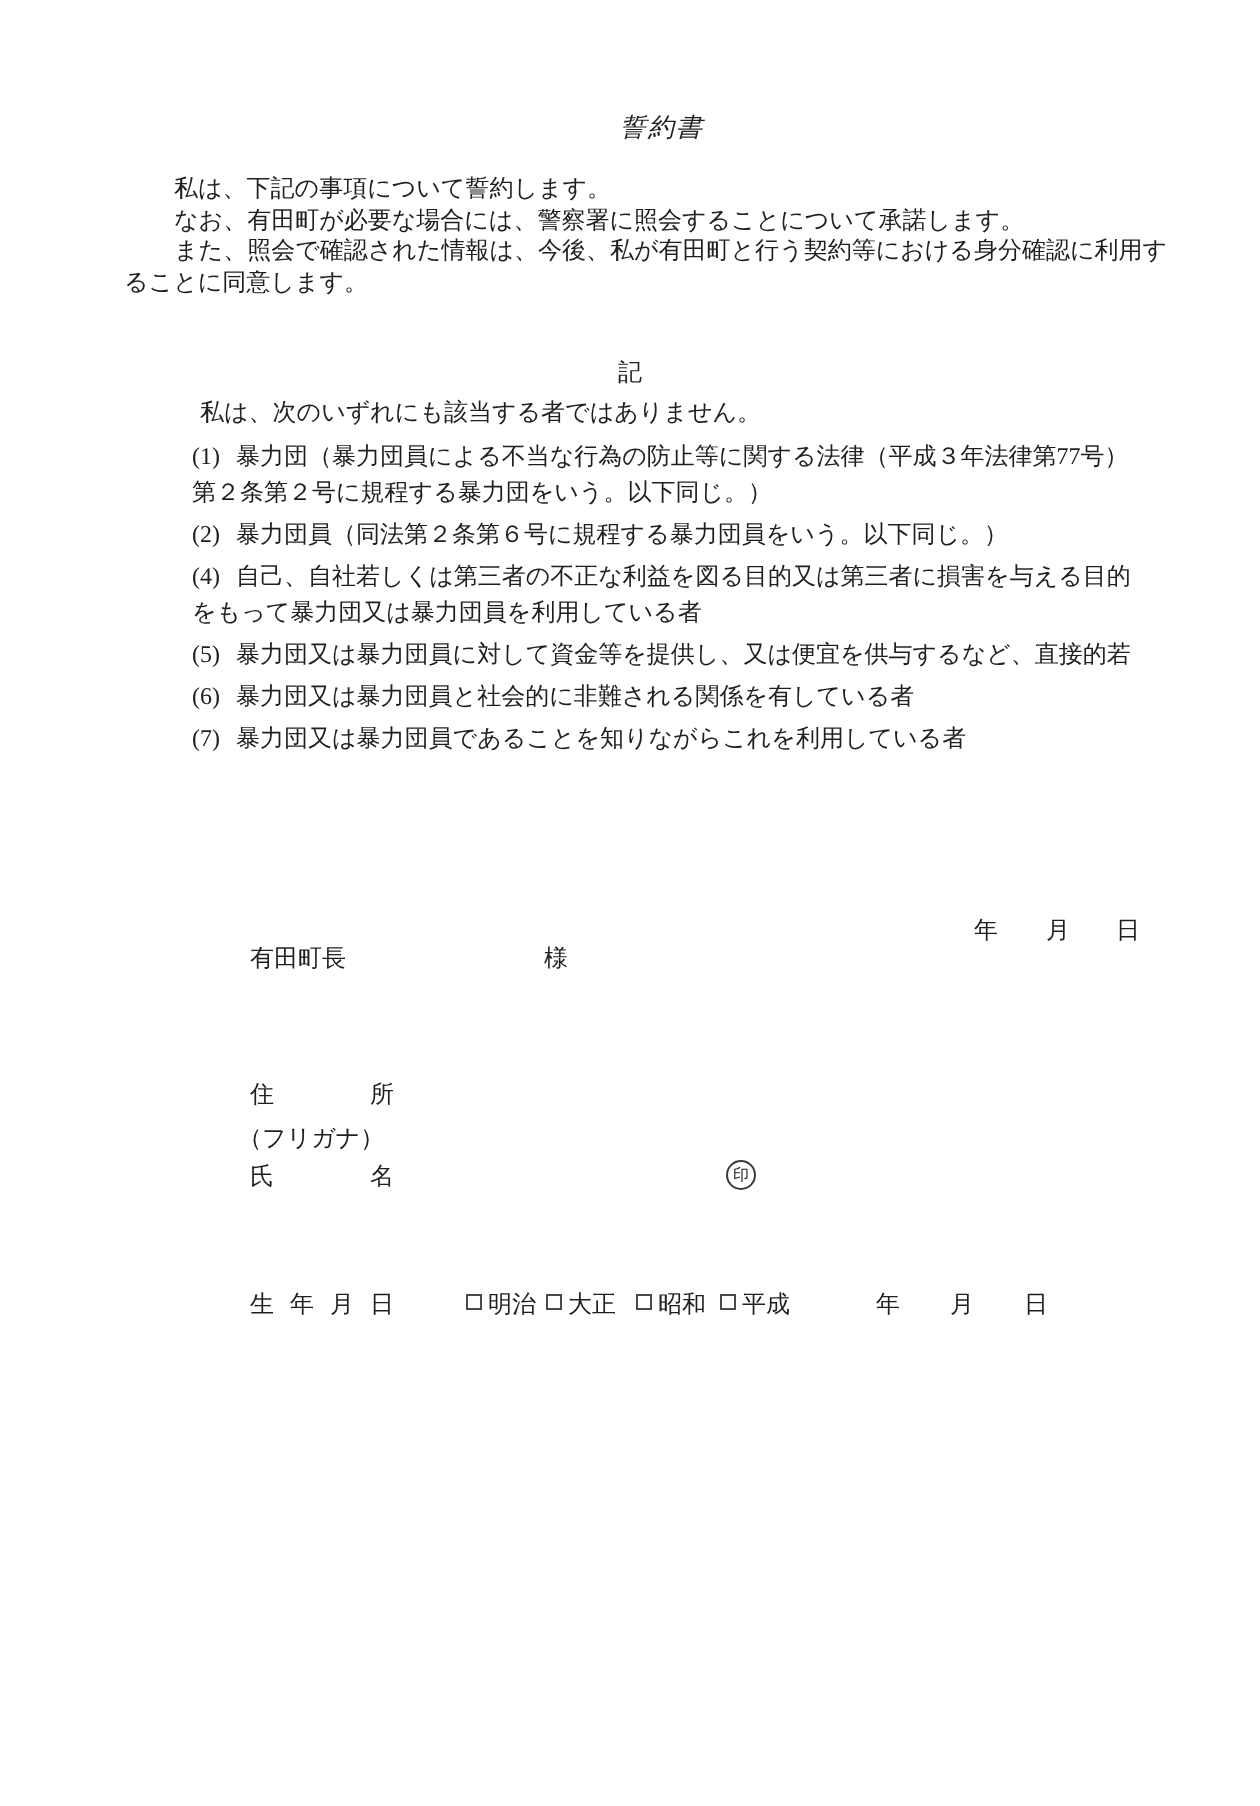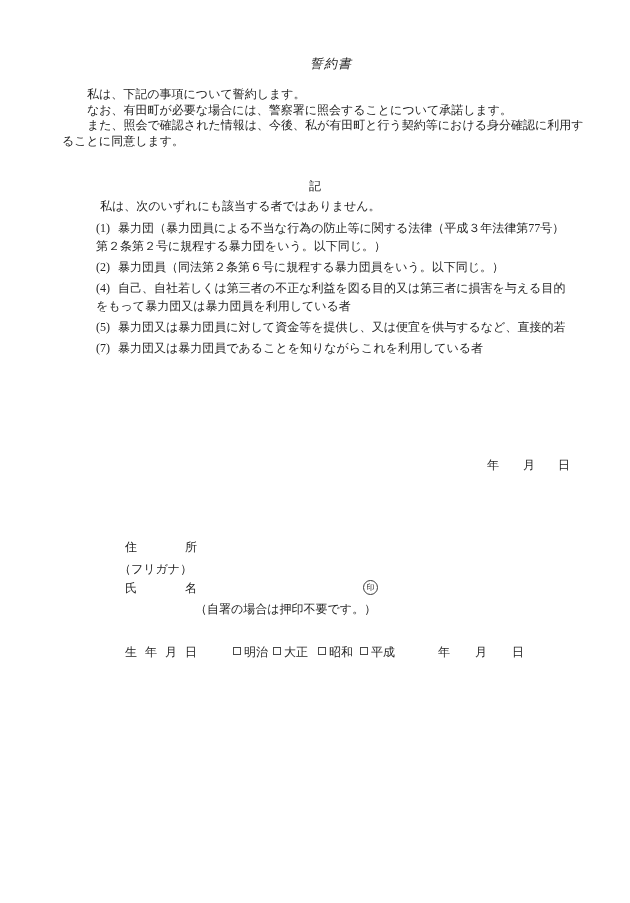--- a/index.html
+++ b/index.html
@@ -97,41 +97,46 @@
       <div class="nowrap"><span class="num">(2)</span><span>暴力団員（同法第２条第６号に規程する暴力団員をいう。以下同じ。）</span></div>
     </div>
     <div class="item">
       <div class="nowrap"><span class="num">(4)</span><span>自己、自社若しくは第三者の不正な利益を図る目的又は第三者に損害を与える目的</span></div>
       <div class="nowrap">をもって暴力団又は暴力団員を利用している者</div>
     </div>
     <div class="item">
       <div class="nowrap"><span class="num">(5)</span><span>暴力団又は暴力団員に対して資金等を提供し、又は便宜を供与するなど、直接的若</span></div>
     </div>
     <div class="item">
+      <div class="nowrap"><span class="num">(6)</span><span>暴力団又は暴力団員と社会的に非難される関係を有している者</span></div>
+    </div>
+    <div class="item">
       <div class="nowrap"><span class="num">(7)</span><span>暴力団又は暴力団員であることを知りながらこれを利用している者</span></div>
     </div>
   </div>
 
   <div class="date-right">
     <span class="yy">年</span>
     <span class="mm">月</span>
     <span class="dd">日</span>
   </div>
 
+  <div class="addressee">
+    <span>有田町長</span><span class="sama">様</span>
+  </div>
 
   <div class="row-address nowrap">住　　　　所</div>
 
   <div class="row-furigana nowrap">（フリガナ）</div>
 
   <div class="row-name">
     <span class="nowrap">氏　　　　名</span>
     <span class="seal-circle"><span>印</span></span>
   </div>
 
-  <div class="seal-note nowrap">（自署の場合は押印不要です。）</div>
 
   <div class="birth-row">
     <span class="lbl">生年月日</span>
     <span class="era era-0"><span class="box"></span><span>明治</span></span>
     <span class="era era-1"><span class="box"></span><span>大正</span></span>
     <span class="era era-2"><span class="box"></span><span>昭和</span></span>
     <span class="era era-3"><span class="box"></span><span>平成</span></span>
     <span class="yy">年</span>
     <span class="mm">月</span>
     <span class="dd">日</span>

